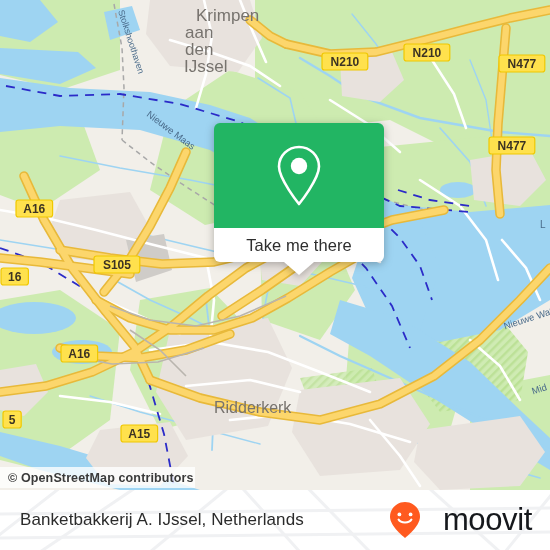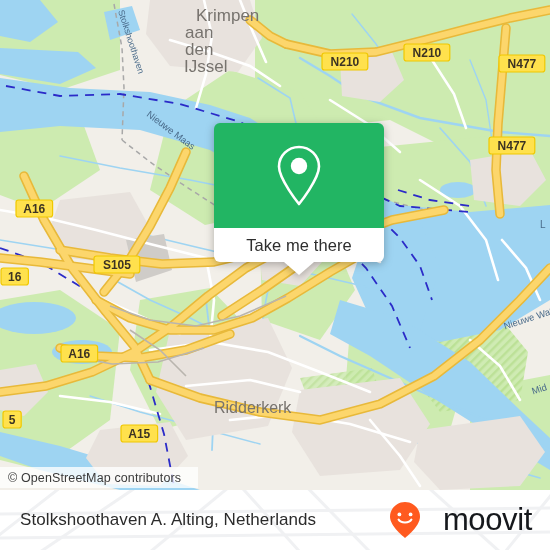--- a/index.html
+++ b/index.html
@@ -35,27 +35,28 @@
   #map svg { display: block; }
 
   
   #attribution {
     position: absolute;
     left: 0;
     top: 467px;
     height: 21px;
     display: flex;
     align-items: center;
-    padding: 0 17px 0 8px;
+    padding: 0 1px 0 8px;
     background: rgba(255,255,255,0.78);
     font-size: 12.5px;
     color: #3a3a3a;
     letter-spacing: .01em;
     white-space: nowrap;
     z-index: 40;
+    font-weight: bold;
   }
 
   
   #callout {
     position: absolute;
     left: 190px;
     top: 123px;
     width: 170px;
     z-index: 60;
     filter: drop-shadow(0 2px 4px rgba(0,0,0,0.28));
@@ -390,21 +391,21 @@
         <path d="M150 62 L240 -12"></path>
         <path d="M235 -10 L300 62"></path>
         <path d="M300 -10 L370 62"></path>
         <path d="M420 -10 L500 62"></path>
         <path d="M505 62 L560 -6"></path>
         <path d="M-10 24 L560 18"></path>
         <path d="M-10 48 L560 42"></path>
       </g>
     </svg>
 
-    <div id="footer-title">Stolkshoothaven A. Alting, Netherlands</div>
+    <div id="footer-title">Banketbakkerij A. IJssel, Netherlands</div>
 
     <div id="brand">
       <svg width="36" height="40" viewBox="0 0 36 40">
         <path d="M18 2 C9.7 2 3 8.6 3 16.8 C3 26.6 18 38 18 38 C18 38 33 26.6 33 16.8 C33 8.6 26.3 2 18 2 Z" fill="#ff5a1f"></path>
         <circle cx="12.4" cy="14.4" r="1.9" fill="#ffffff"></circle>
         <circle cx="23.6" cy="14.4" r="1.9" fill="#ffffff"></circle>
         <path d="M11.6 19.6 C13.6 23.4 22.4 23.4 24.4 19.6" fill="none" stroke="#ffffff" stroke-width="2.1" stroke-linecap="round"></path>
       </svg>
       <span id="brand-word">moovit</span>
     </div>

